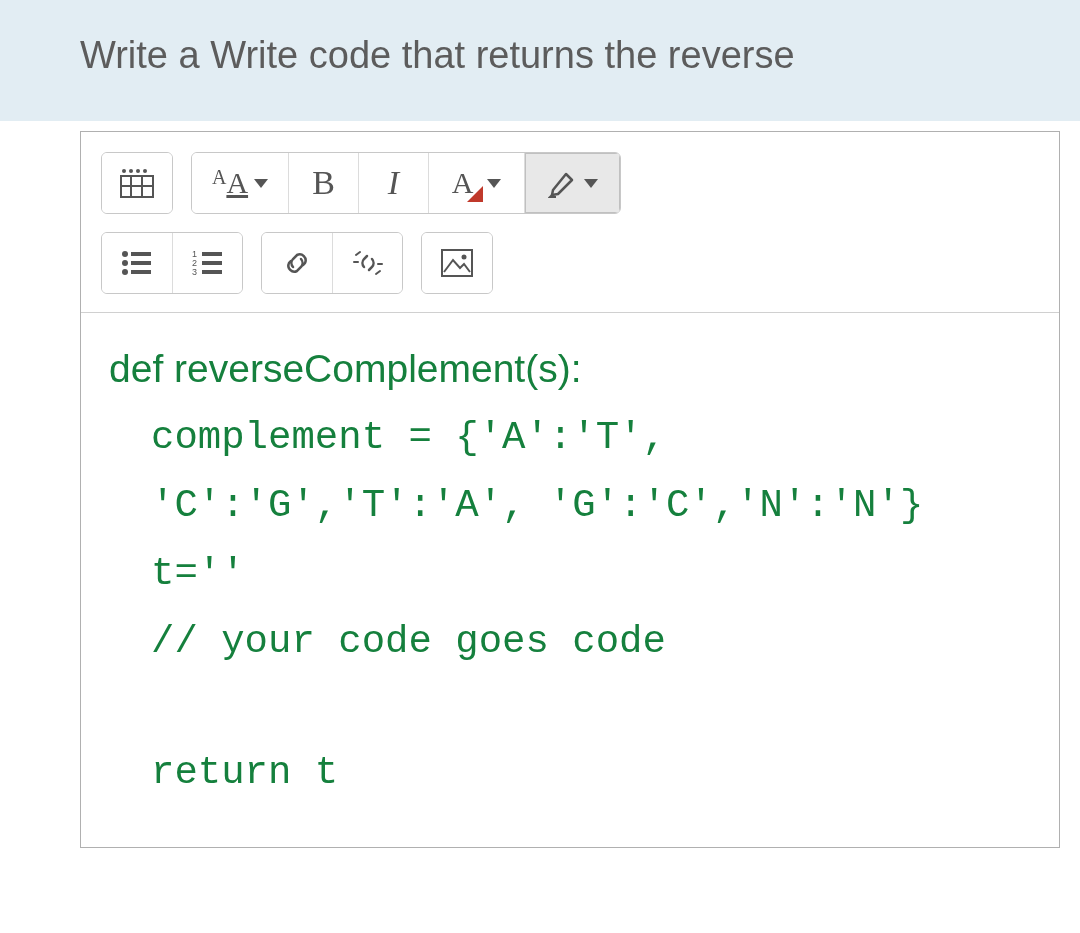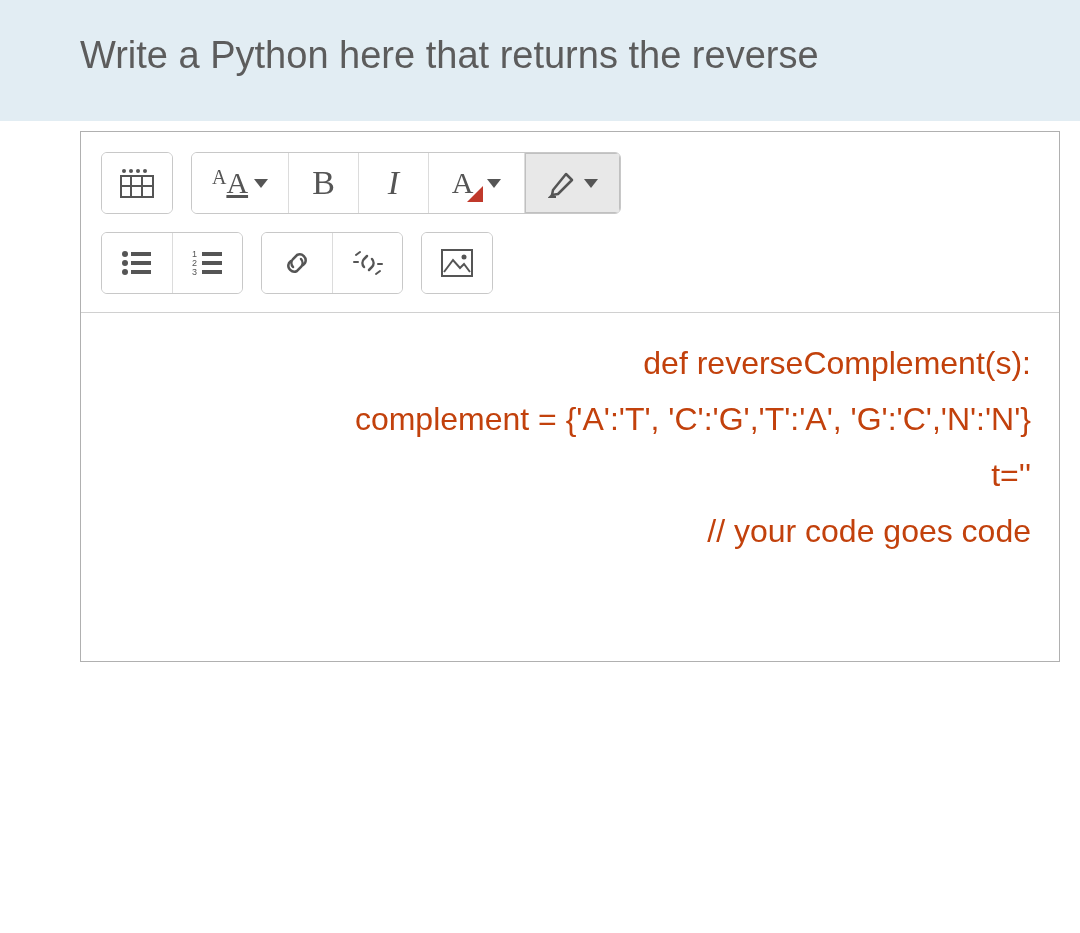--- a/index.html
+++ b/index.html
@@ -72,35 +72,34 @@
   .tb-btn svg { display: block; }
   .caret-down {
     width: 0; height: 0;
     border-left: 7px solid transparent;
     border-right: 7px solid transparent;
     border-top: 9px solid #555;
     margin-left: 6px;
   }
   .content {
     padding: 22px 28px 40px 28px;
-    font-size: 32px;
+    font-size: 39px;
     line-height: 1.75;
-    color: #c2410c;
-    text-align: right;
-  }
-  .content .ind1 { padding-left: 42px; display: block; }
+    color: #15803d;
+  }
+  .content .ind1 { padding-left: 42px; display: block; font-family: Liberation Mono, monospace; }
   .content .blank { height: 62px; }
 </style>
 </head>
 <body>
 
 <div class="page">
 
   <div class="question-block">
-    <span>Write a Python here that returns the reverse</span><br>
+    <span>Write a Write code that returns the reverse</span><br>
   </div>
 
   <div class="editor-wrap">
     <div class="editor">
 
       <div class="toolbar">
 
         <div class="toolbar-row">
 
           <div class="tb-group">
@@ -207,18 +206,19 @@
 
         </div>
       </div>
 
       <div class="content">
         <span>def reverseComplement(s):</span><br>
         <span class="ind1">complement = {'A':'T', 'C':'G','T':'A', 'G':'C','N':'N'}</span>
         <span class="ind1">t=''</span>
         <span class="ind1">// your code goes code</span>
         <div class="blank"></div>
+        <span class="ind1">return t</span>
       </div>
 
     </div>
   </div>
 
 </div>
 
 </body></html>

